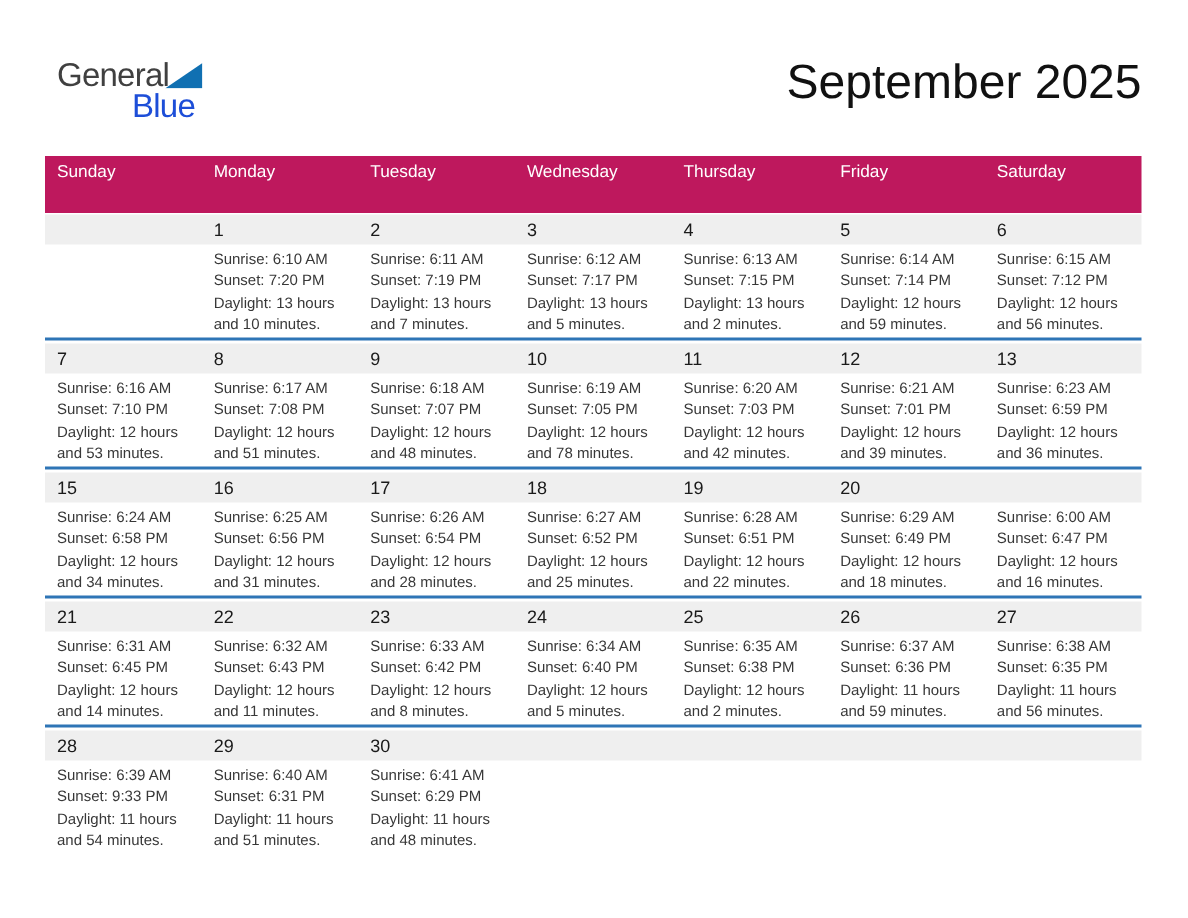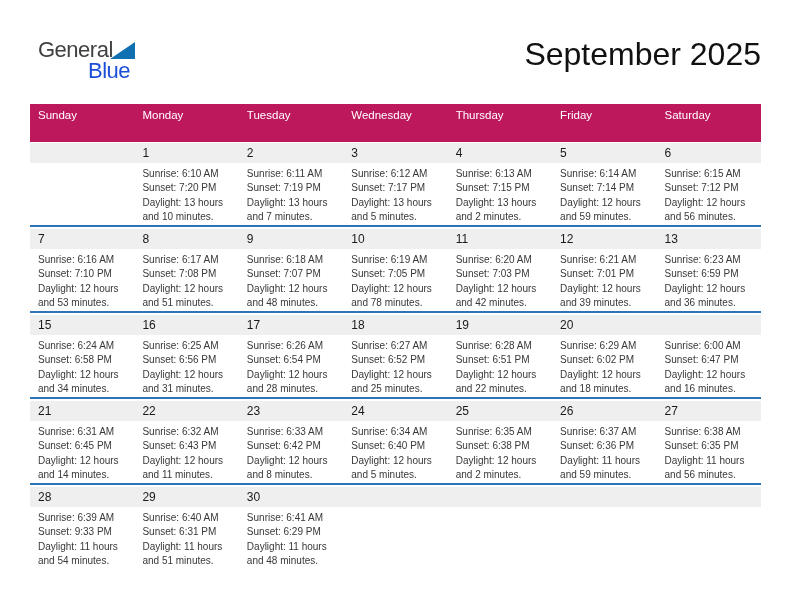--- a/index.html
+++ b/index.html
@@ -226,21 +226,21 @@
             <div>and 25 minutes.</div>
           </div>
           <div class="det-cell">
             <div>Sunrise: 6:28 AM</div>
             <div>Sunset: 6:51 PM</div>
             <div>Daylight: 12 hours</div>
             <div>and 22 minutes.</div>
           </div>
           <div class="det-cell">
             <div>Sunrise: 6:29 AM</div>
-            <div>Sunset: 6:02 PM</div>
+            <div>Sunset: 6:49 PM</div>
             <div>Daylight: 12 hours</div>
             <div>and 18 minutes.</div>
           </div>
           <div class="det-cell">
             <div>Sunrise: 6:00 AM</div>
             <div>Sunset: 6:47 PM</div>
             <div>Daylight: 12 hours</div>
             <div>and 16 minutes.</div>
           </div>
         </div>

